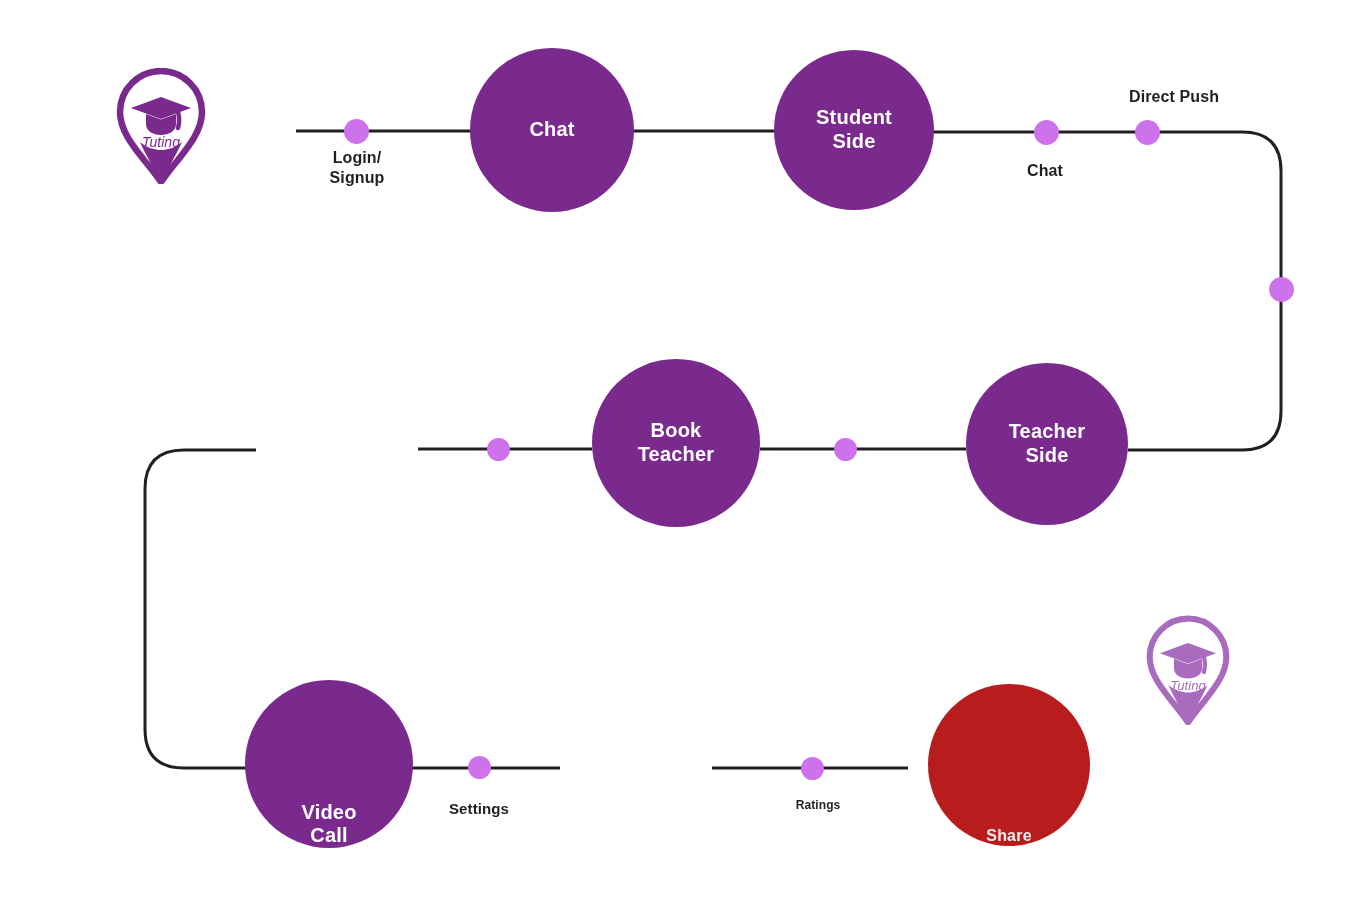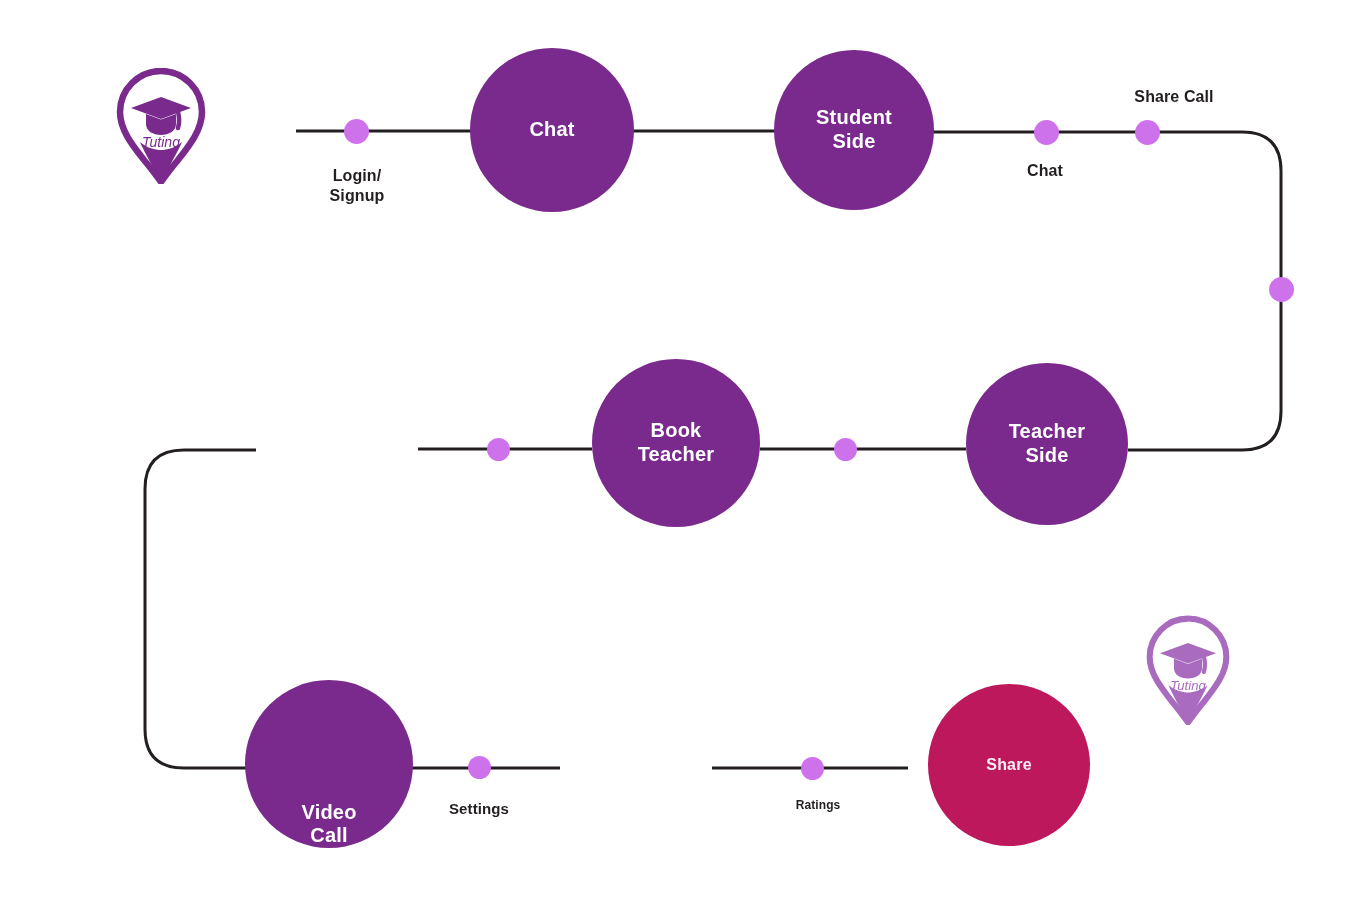--- a/index.html
+++ b/index.html
@@ -39,24 +39,25 @@
     text-align: center;
     color: #ffffff;
     font-weight: 700;
     line-height: 1.18;
     letter-spacing: 0.2px;
     box-sizing: border-box;
     user-select: none;
   }
   .node-main { background: #7A2A8C; font-size: 20px; }
   .node-share {
-    background: #be185d;
+    background: #b91c1c;
     font-size: 16px;
     color: rgba(255,255,255,0.92);
     font-weight: 700;
+    align-items: flex-end;
   }
   .node span { display: block; }
   
   .dot {
     position: absolute;
     border-radius: 50%;
     background: #CE72EC;
   }
   
   .lbl {
@@ -162,25 +163,25 @@
 
   <div class="dot" style="left:344px; top:119px; width:25px; height:25px;"></div>
   <div class="dot" style="left:1034px; top:120px; width:25px; height:25px;"></div>
   <div class="dot" style="left:1135px; top:120px; width:25px; height:25px;"></div>
   <div class="dot" style="left:1269px; top:277px; width:25px; height:25px;"></div>
   <div class="dot" style="left:487px; top:438px; width:23px; height:23px;"></div>
   <div class="dot" style="left:834px; top:438px; width:23px; height:23px;"></div>
   <div class="dot" style="left:468px; top:756px; width:23px; height:23px;"></div>
   <div class="dot" style="left:801px; top:757px; width:23px; height:23px;"></div>
 
-  <div class="lbl lbl-md lbl-c" style="left:357px; top:166px;">Login/
+  <div class="lbl lbl-md lbl-c" style="left:357px; top:148px;">Login/
 Signup</div>
 
   <div class="lbl lbl-md lbl-c" style="left:1045px; top:161px;">Chat</div>
 
-  <div class="lbl lbl-md lbl-c" style="left:1174px; top:87px;">Share Call</div>
+  <div class="lbl lbl-md lbl-c" style="left:1174px; top:87px;">Direct Push</div>
 
 
   <div class="lbl lbl-sm lbl-c" style="left:479px; top:800px;">Settings</div>
 
   <div class="lbl lbl-lg lbl-c" style="left:818px; top:798px;">Ratings</div>
 
 </div>
 
 </body></html>

